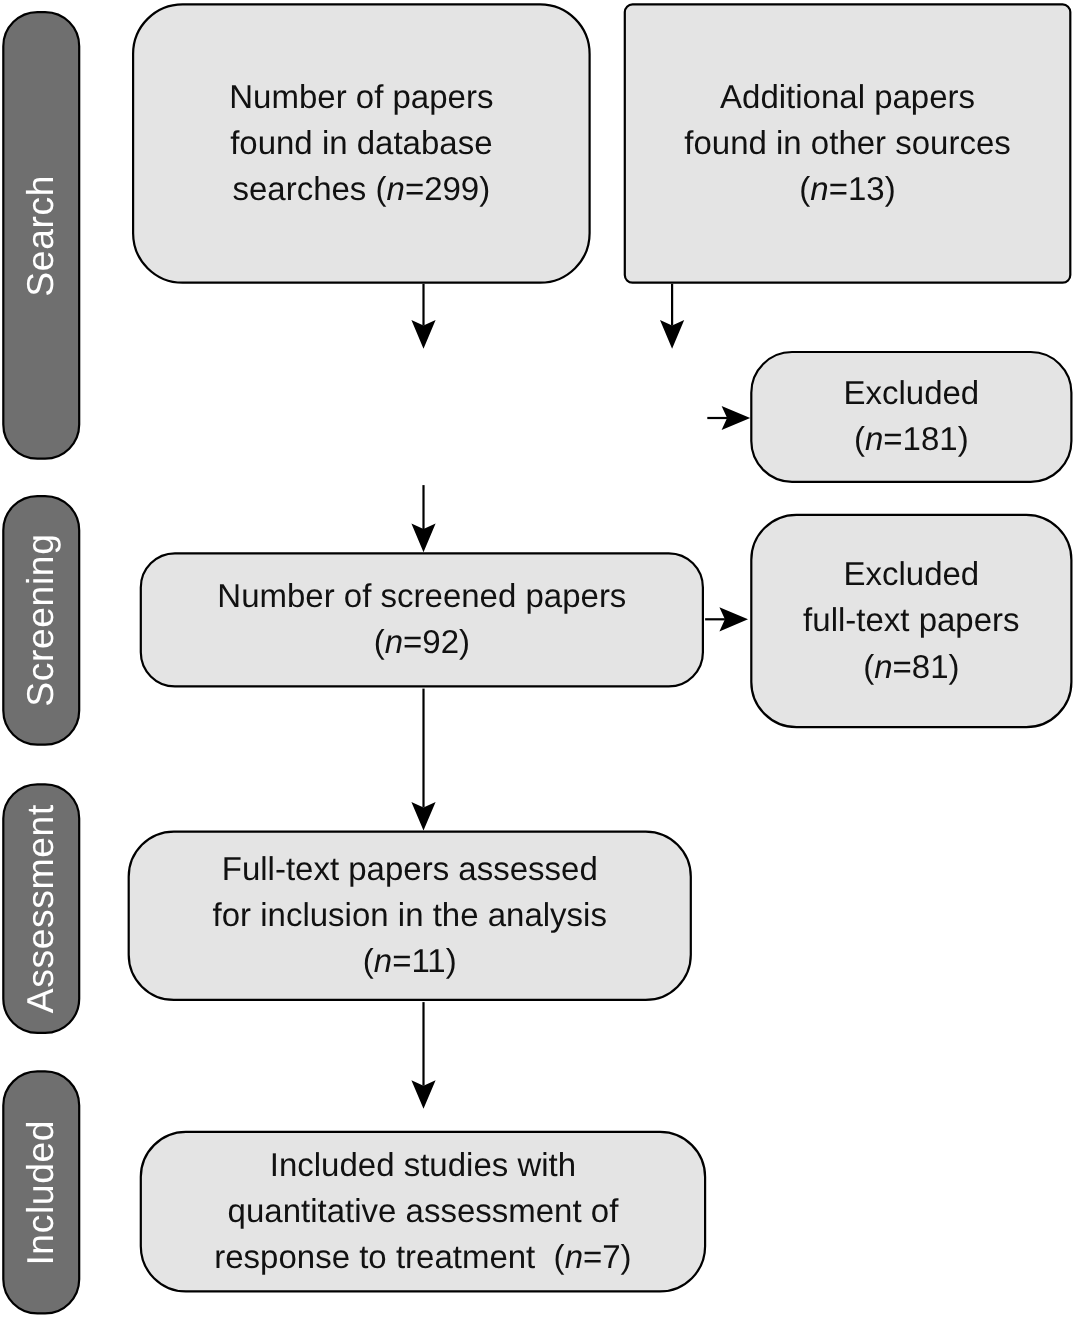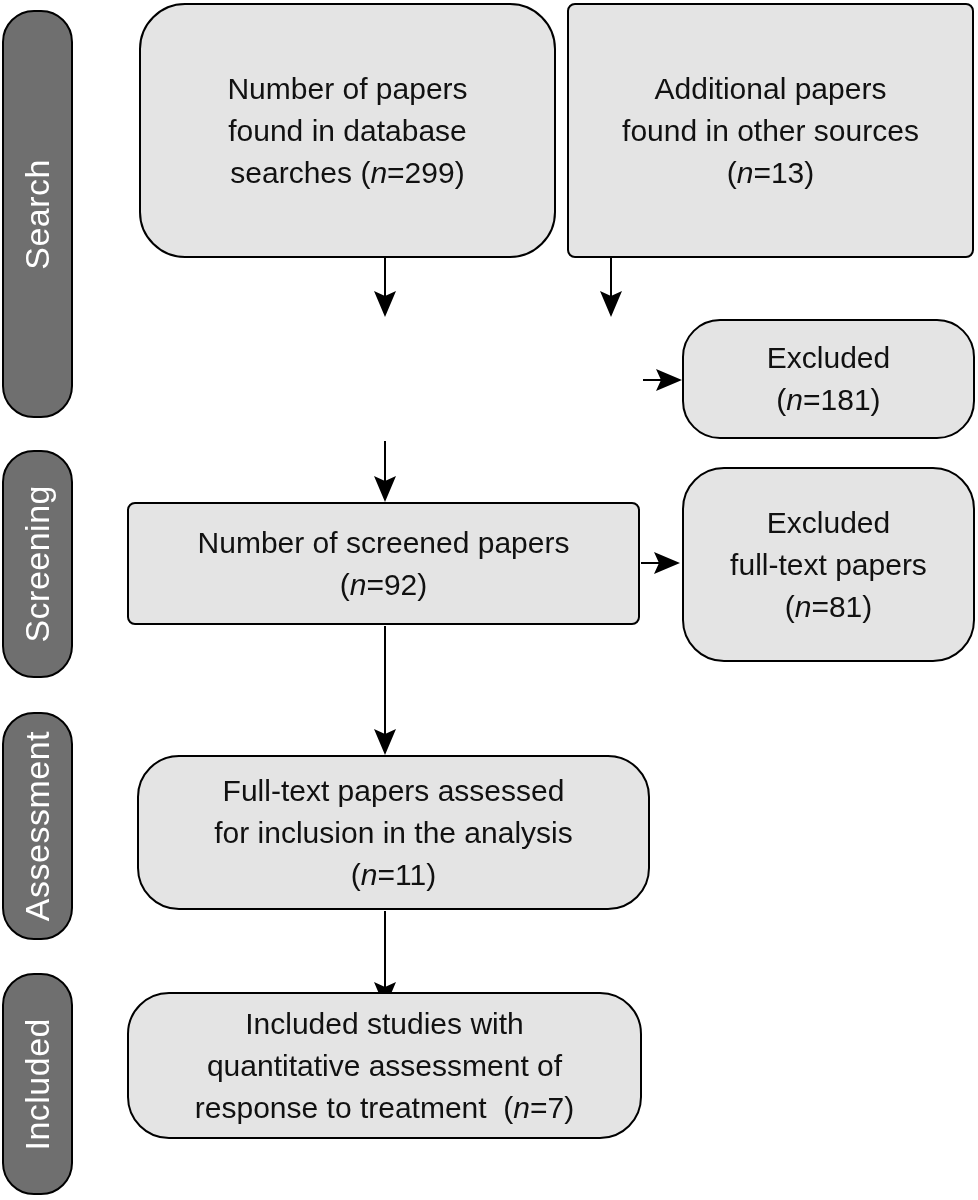--- a/index.html
+++ b/index.html
@@ -62,28 +62,28 @@
   }
   .stage-label {
     writing-mode: vertical-rl;
     transform: rotate(180deg);
     color: var(--stage-text);
     font-size: 34px;
     letter-spacing: 0.5px;
   }
 
   
-  .b-database   { left: 120px; top: 3px;    width: 417px; height: 255px; border-radius: 46px; margin-left: 19px; }
+  .b-database   { left: 120px; top: 3px;    width: 417px; height: 255px; border-radius: 46px; }
   .b-other      { left: 567px; top: 3px;    width: 407px; height: 255px; border-radius: 8px; }
   .b-dedup      { left: 127px; top: 317px;  width: 515px; height: 123px; border-radius: 40px; }
   .b-excluded1  { left: 682px; top: 319px;  width: 293px; height: 120px; border-radius: 38px; }
-  .b-screened   { left: 127px; top: 502px;  width: 513px; height: 123px; border-radius: 8px; }
+  .b-screened   { left: 127px; top: 502px;  width: 513px; height: 123px; border-radius: 32px; }
   .b-excluded2  { left: 682px; top: 467px;  width: 293px; height: 195px; border-radius: 42px; }
-  .b-fulltext   { left: 137px; top: 755px;  width: 513px; height: 155px; border-radius: 42px; }
-  .b-included   { left: 127px; top: 992px; width: 515px; height: 147px; border-radius: 42px; }
+  .b-fulltext   { left: 116px; top: 755px;  width: 513px; height: 155px; border-radius: 42px; }
+  .b-included   { left: 127px; top: 1028px; width: 515px; height: 147px; border-radius: 42px; }
 
   
   .s-search     { top: 10px;  height: 408px; }
   .s-screening  { top: 450px; height: 228px; }
   .s-assessment { top: 712px; height: 228px; }
   .s-included   { top: 973px; height: 222px; }
 </style>
 </head>
 <body>
 

